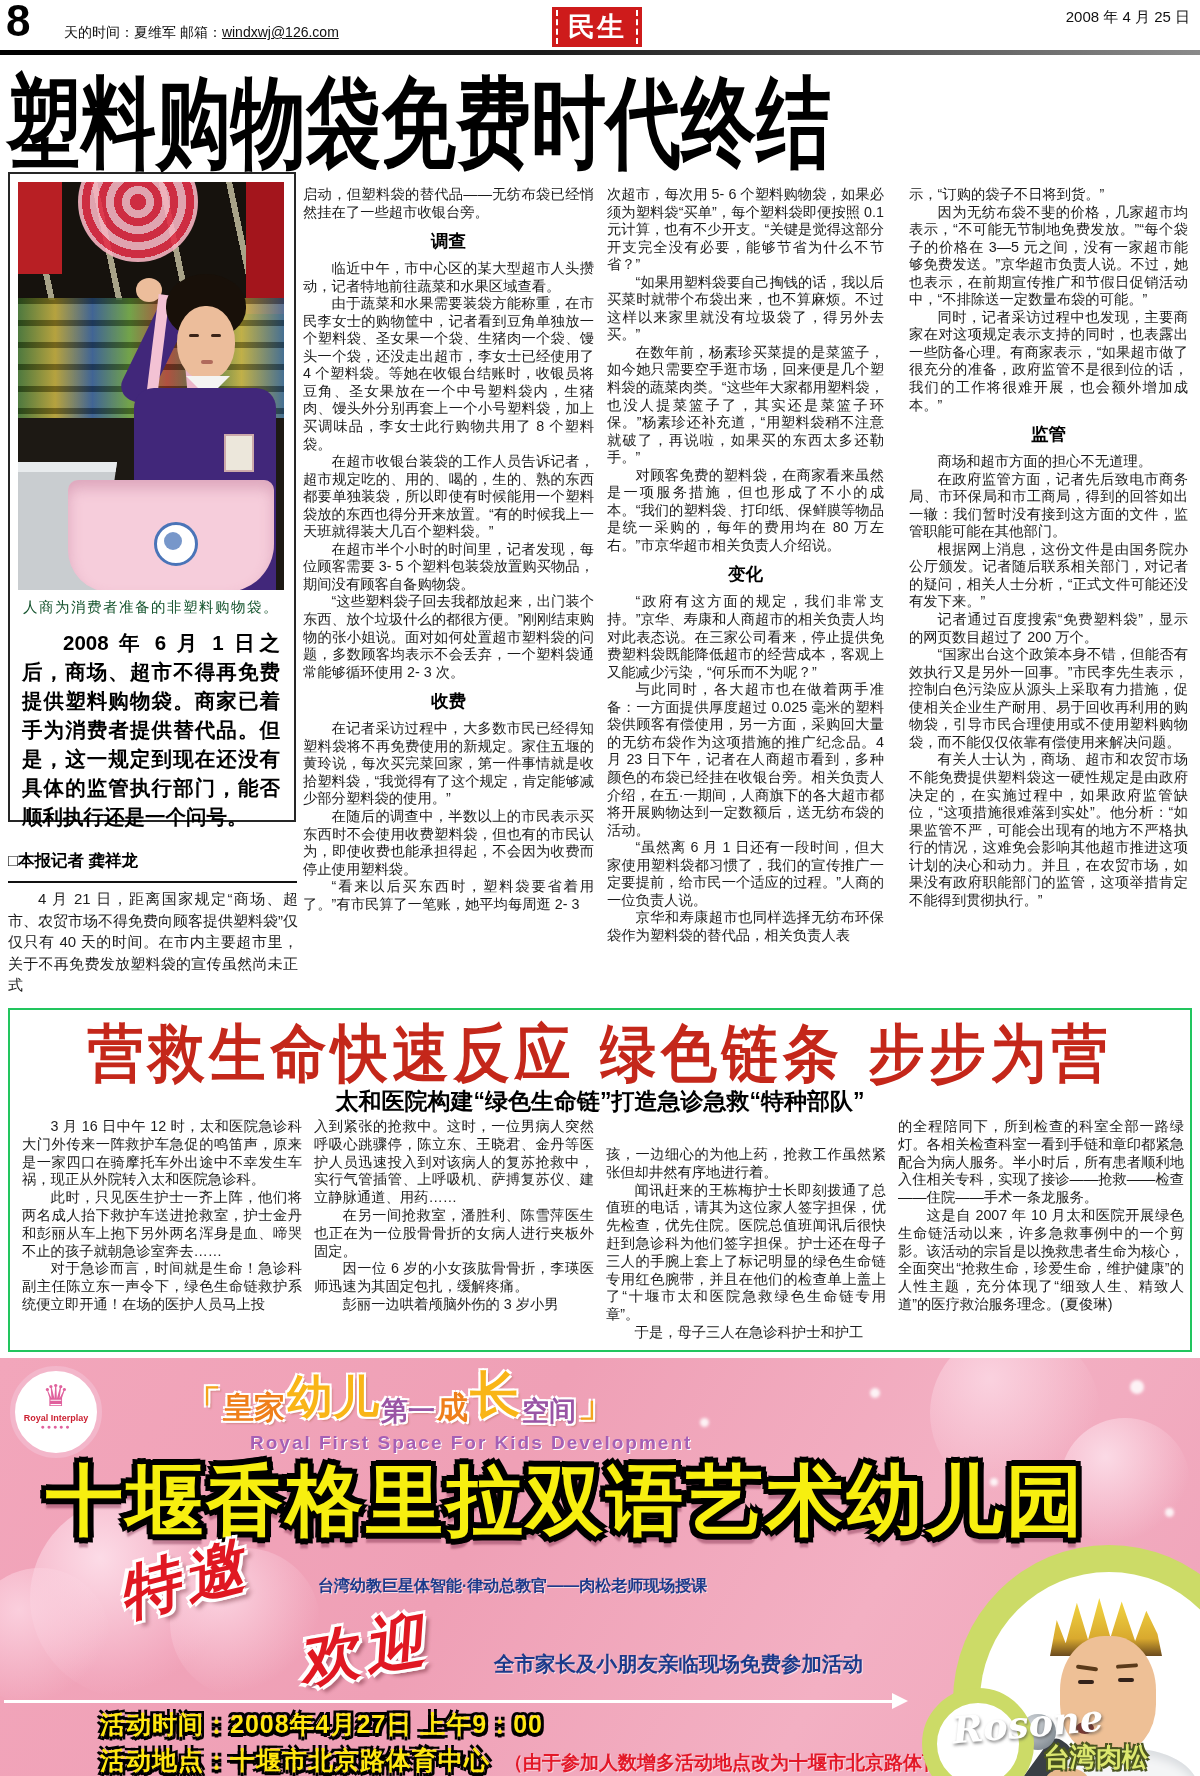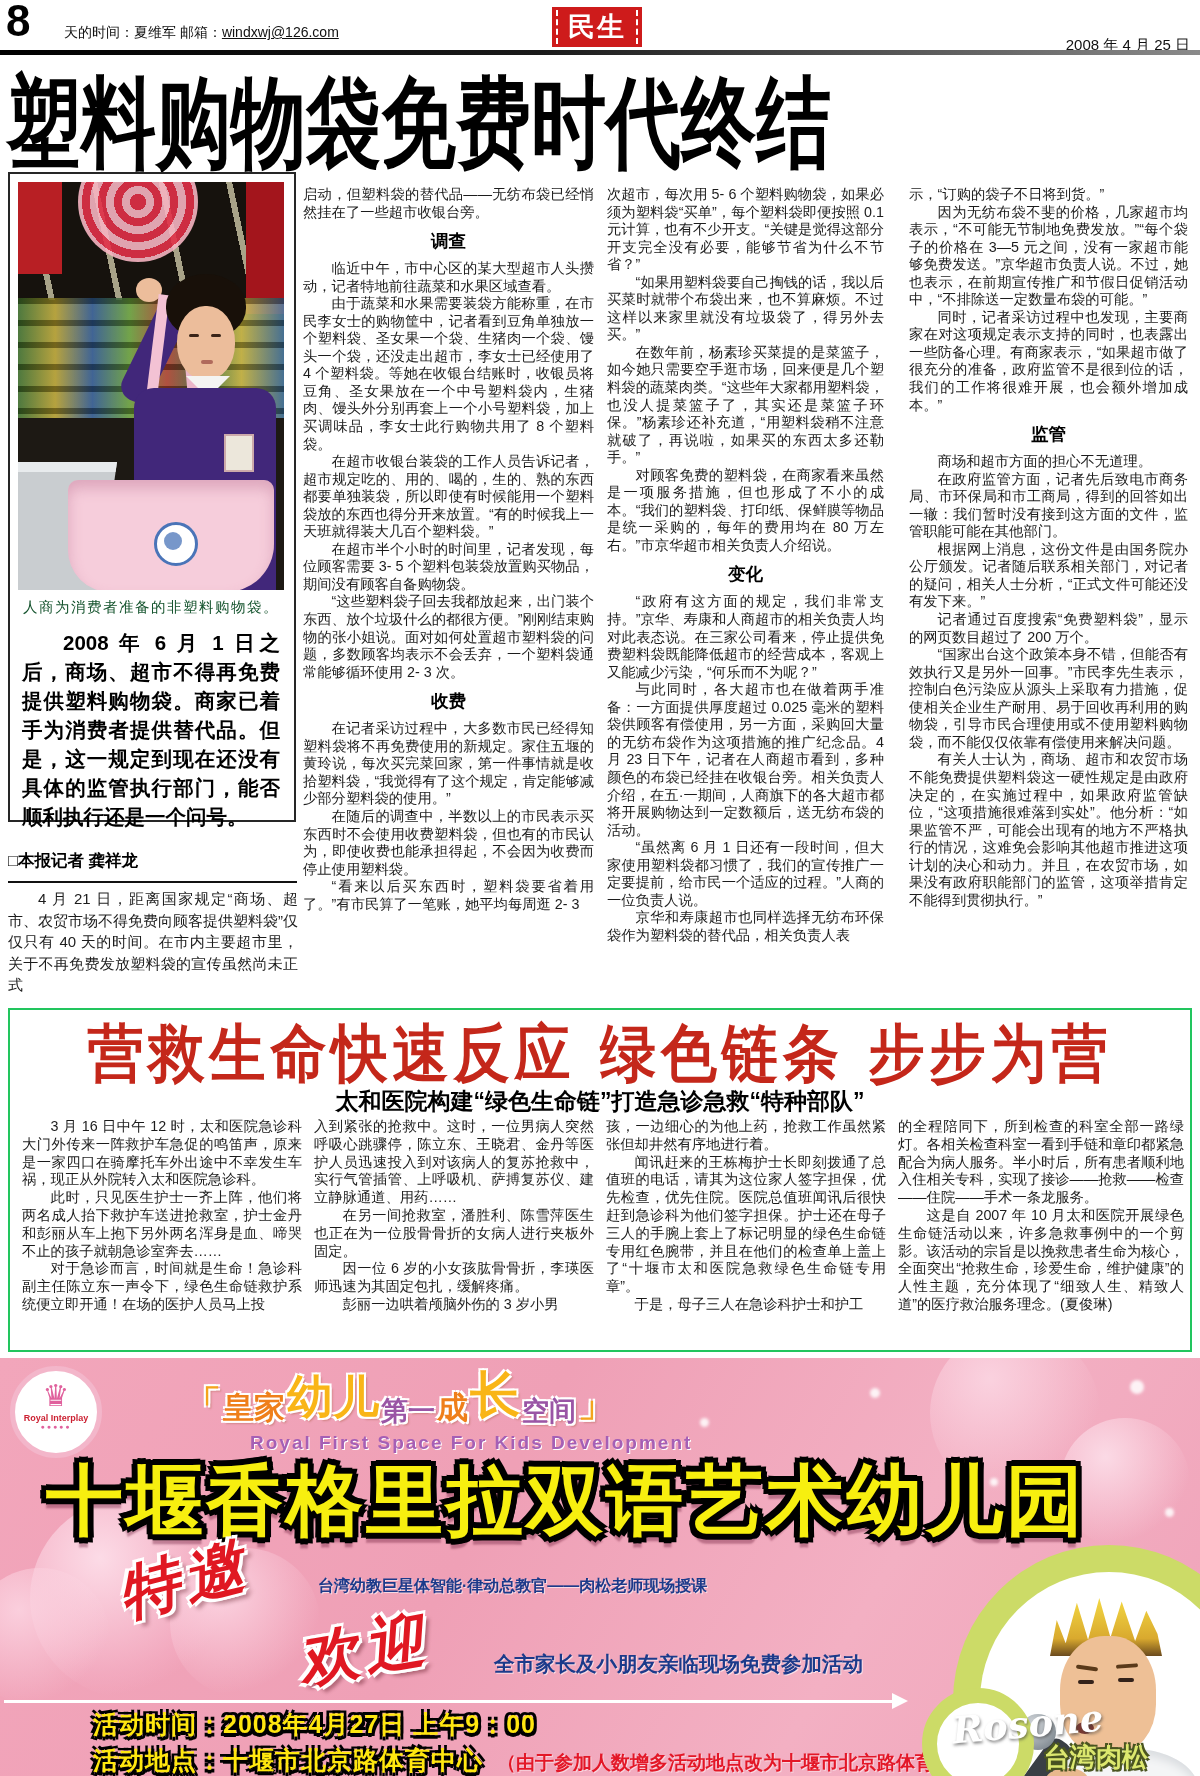--- a/index.html
+++ b/index.html
@@ -8,21 +8,21 @@
 
   
   .pagenum{position:absolute;left:6px;top:-4px;font-size:44px;font-weight:900;color:#000;}
   .editor-line{position:absolute;left:64px;top:24px;font-size:14px;color:#111;}
   .editor-line .email{text-decoration:underline;}
   .section-badge{position:absolute;left:552px;top:7px;width:90px;height:40px;background:#ce1b1b;
         color:#fff;font-size:27px;font-weight:900;text-align:center;line-height:40px;letter-spacing:2px;}
   .section-badge:before,.section-badge:after{content:"";position:absolute;top:3px;bottom:3px;width:0;
         border-left:2px dashed #fff;}
   .section-badge:before{left:4px;} .section-badge:after{right:4px;}
-  .date-line{position:absolute;right:10px;top:36px;font-size:15px;color:#111;}
+  .date-line{position:absolute;right:10px;top:8px;font-size:15px;color:#111;}
   .header-rule{position:absolute;left:0;top:50px;width:1200px;height:5px;
         background:linear-gradient(to right,#000 0%,#1a1a1a 45%,#8a8a8a 100%);}
 
   
   .headline1{position:absolute;left:6px;top:58px;font-size:75px;font-weight:900;color:#000;
         letter-spacing:0px;transform:scaleY(1.32);transform-origin:top left;white-space:nowrap;}
 
   
   .lede-box{position:absolute;left:8px;top:172px;width:288px;height:650px;border:2px solid #262626;
         box-sizing:border-box;background:#fff;}
@@ -80,21 +80,21 @@
   
   .mid-box{position:absolute;left:8px;top:1008px;width:1184px;height:344px;border:2px solid #22c55e;
         box-sizing:border-box;background:#fff;}
   .headline2{position:absolute;left:0;top:2px;width:100%;text-align:center;white-space:nowrap;
         font-family:"DejaVu Serif","Liberation Serif",serif;font-weight:900;font-size:56px;
         color:#c4271a;letter-spacing:5px;transform:scaleY(1.12);transform-origin:top center;}
   .subhead2{position:absolute;left:0;top:76px;width:100%;text-align:center;font-size:23px;font-weight:800;color:#000;}
   .mcol{position:absolute;top:108px;height:226px;overflow:hidden;}
   #mcol-1{left:12px;width:280px;}
   #mcol-2{left:304px;width:280px;}
-  #mcol-3{left:596px;width:280px;}
+  #mcol-3{left:596px;width:280px;margin-top:28px;}
   #mcol-4{left:888px;width:286px;}
   .mcol .para{font-size:14.3px;line-height:17.8px;}
 
   
   .ad{position:absolute;left:0;top:1358px;width:1200px;height:418px;overflow:hidden;
         background:linear-gradient(120deg,#f2a6bb 0%,#efa0b6 40%,#f3b0c3 70%,#f0a3b9 100%);}
   .bubble{position:absolute;border-radius:50%;}
   .b1{left:30px;top:140px;width:200px;height:200px;background:radial-gradient(circle at 35% 30%,rgba(253,222,233,.95),rgba(244,175,196,.6) 60%,rgba(244,175,196,0) 72%);}
   .b2{left:170px;top:190px;width:150px;height:150px;background:radial-gradient(circle at 35% 30%,rgba(252,214,227,.9),rgba(244,175,196,0) 70%);}
   .b3{left:-30px;top:210px;width:140px;height:140px;background:radial-gradient(circle at 35% 30%,rgba(252,214,227,.85),rgba(244,175,196,0) 70%);}
@@ -126,21 +126,21 @@
   .welcome-label{left:298px;top:252px;font-size:60px;transform:rotate(-10deg);}
   .ad-blue{position:absolute;color:#1c3a8a;font-weight:900;white-space:nowrap;
         text-shadow:1px 1px 0 rgba(255,255,255,.6);}
   .invite-text{left:318px;top:218px;font-size:16px;}
   .welcome-text{left:494px;top:292px;font-size:20.5px;}
 
   .ad-arrow{position:absolute;left:4px;top:342px;width:890px;height:3px;background:#fff;}
   .ad-arrow:after{content:"";position:absolute;right:-14px;top:-7px;border-left:16px solid #fff;
         border-top:8.5px solid transparent;border-bottom:8.5px solid transparent;}
 
-  .sched-row{position:absolute;left:93px;white-space:nowrap;font-weight:900;}
+  .sched-row{position:absolute;left:100px;white-space:nowrap;font-weight:900;}
   .sched-1{top:350px;} .sched-2{top:386px;}
   .sched-row .yellow{font-size:25px;color:#ffe70f;letter-spacing:1px;
         text-shadow:-3px -3px 0 #000,3px -3px 0 #000,-3px 3px 0 #000,3px 3px 0 #000,0 4px 0 #000;}
   .sched-row .note{font-size:19px;color:#e31727;margin-left:14px;font-weight:800;
         text-shadow:1px 1px 0 rgba(255,255,255,.5);}
 
   .big-ring{position:absolute;left:953px;top:187px;width:312px;height:312px;border-radius:50%;
         background:#ccdb67;z-index:2;}
   .big-ring .inner{position:absolute;left:27px;top:27px;width:258px;height:258px;border-radius:50%;
         background:#fff;overflow:hidden;}

